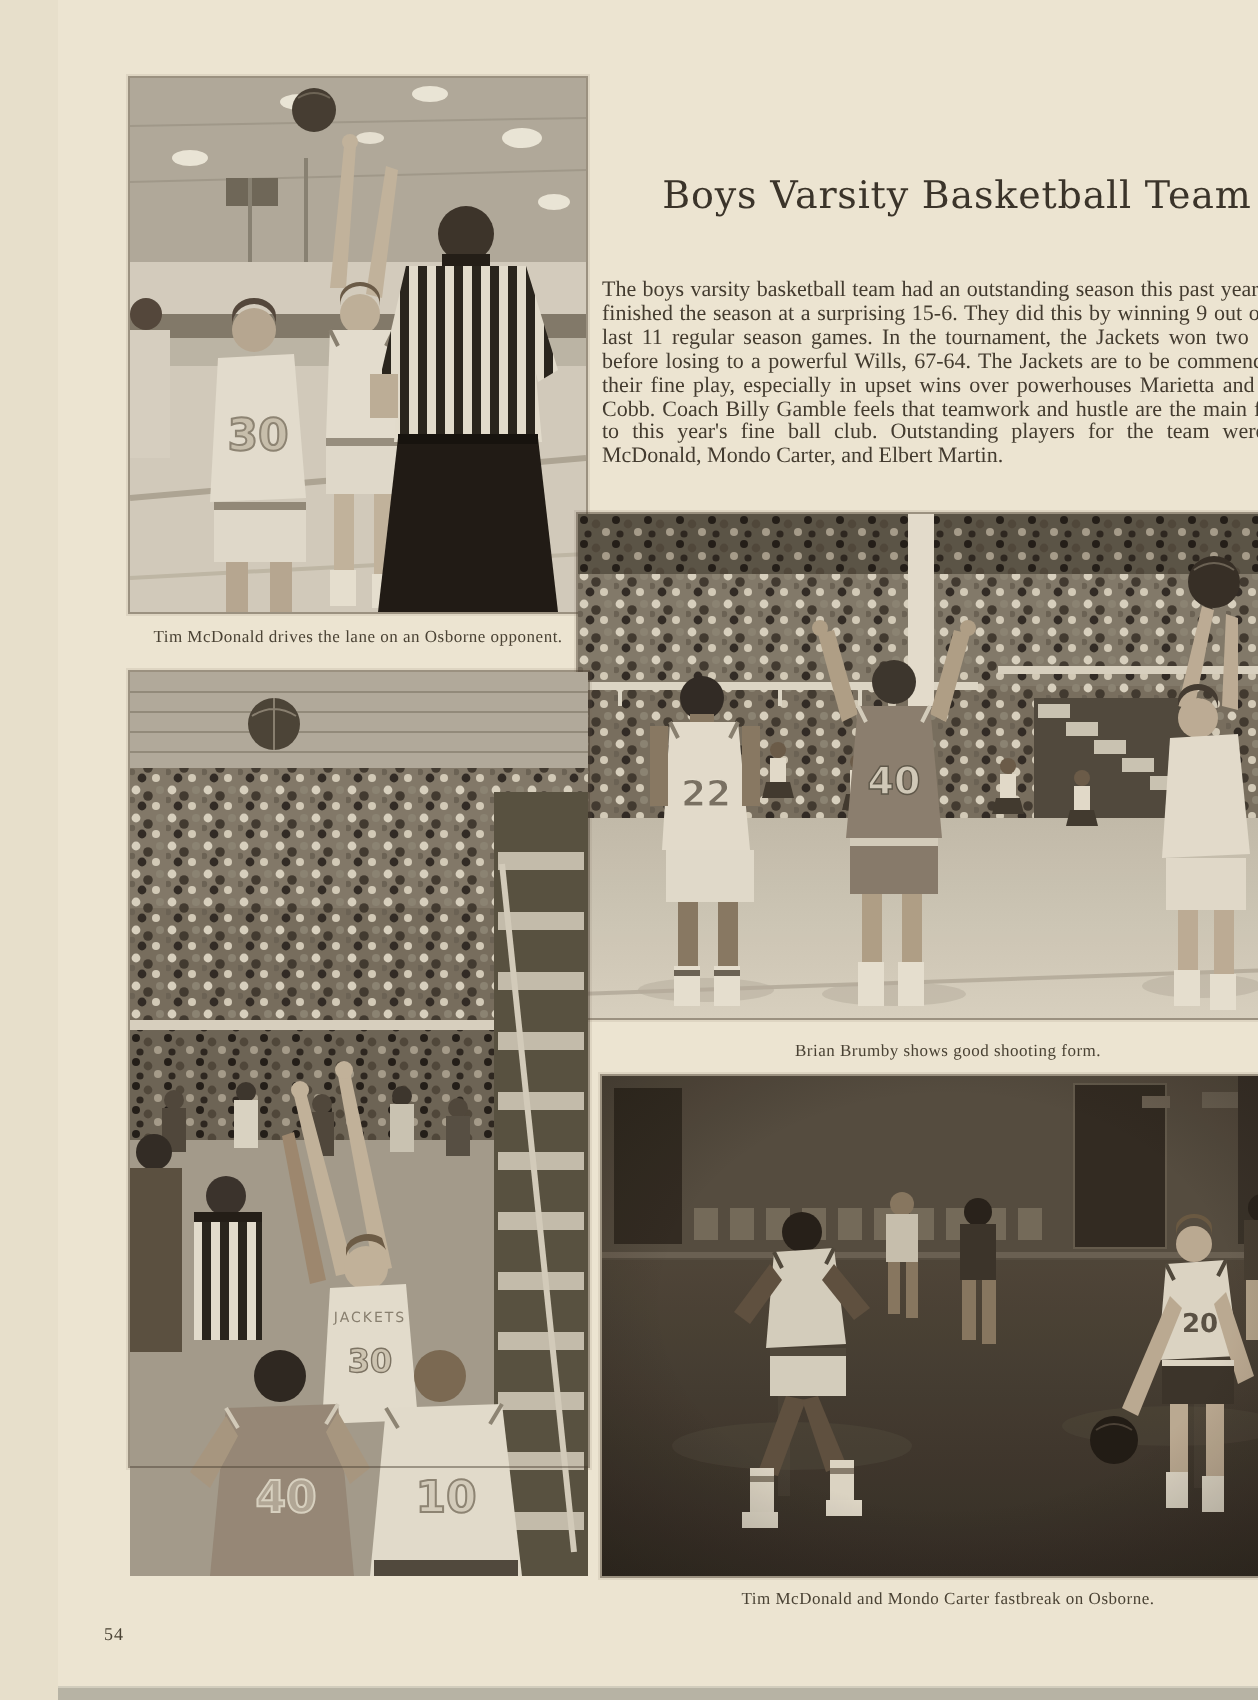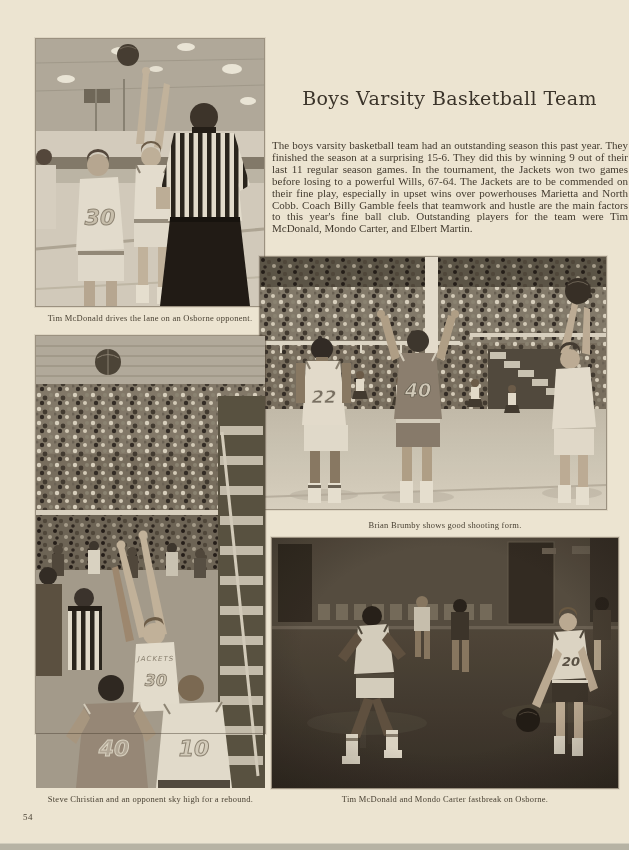--- a/index.html
+++ b/index.html
@@ -5,26 +5,27 @@
   html,body{margin:0;padding:0;}
   body{
     width:629px;height:850px;position:relative;overflow:hidden;
     background:#e7dfcb;
     font-family:"Liberation Serif", serif;
   }
   .page{
     position:absolute;inset:0;
     background:linear-gradient(155deg,#f0e9d8 0%, #ece4d1 45%, #e6decа 100%);
     background-color:#ece4d1;
+    margin-left:29px;
   }
   .bottom-strip{
     position:absolute;left:0;right:0;bottom:0;height:6px;
     background:#b7b3a4;border-top:1px solid #d2cdbd;
   }
-  figure{margin:0;font-style:italic;}
+  figure{margin:0;}
   .photo{
     position:absolute;
     outline:1px solid rgba(74,63,48,.45);
     box-shadow:0 0 0 2px rgba(120,108,88,.12);
     background:#c9c2b2;
   }
   .photo svg{display:block;}
   .caption{
     position:absolute;text-align:center;
     font-size:8.5px;line-height:10px;letter-spacing:.25px;
@@ -372,21 +373,20 @@
       <g>
         <circle cx="155" cy="352" r="13" fill="#7c6a52"></circle>
         <path d="M128 368 L186 366 L196 452 L120 452 Z" fill="#e8e2d2"></path>
         <path d="M128 368 L134 378 M186 366 L180 376" stroke="#8f8675" stroke-width="2"></path>
         <text x="158" y="420" font-family="DejaVu Sans, sans-serif" font-weight="bold" font-size="22" text-anchor="middle" fill="#d9d2c1" stroke="#8f8675" stroke-width="1">10</text>
         <rect x="122" y="444" width="72" height="8" fill="#4f483c"></rect>
       </g>
       <rect width="229" height="452" fill="#7a6a50" opacity="0.06"></rect>
     </svg>
   </figure>
-  <figcaption class="caption" style="left:36px;top:794px;width:229px">Steve Christian and an opponent sky high for a rebound.</figcaption>
 
   <figure class="photo" style="left:272px;top:538px;width:346px;height:250px">
     <svg viewBox="0 0 346 250" width="346" height="250">
       <rect width="346" height="250" fill="#463e34"></rect>
       <g>
         <rect width="346" height="92" fill="#544c40"></rect>
         <rect y="88" width="346" height="3" fill="#6b6255"></rect>
         <rect x="6" y="6" width="34" height="78" fill="#2f2921"></rect>
         <rect x="236" y="4" width="46" height="82" fill="#2f2921"></rect>
         <rect x="318" y="0" width="28" height="84" fill="#363028"></rect>

